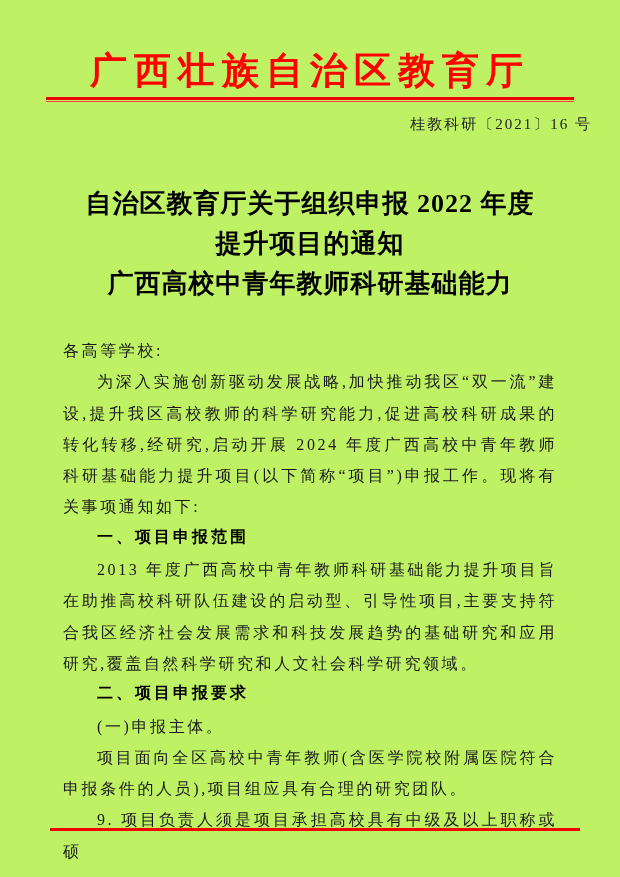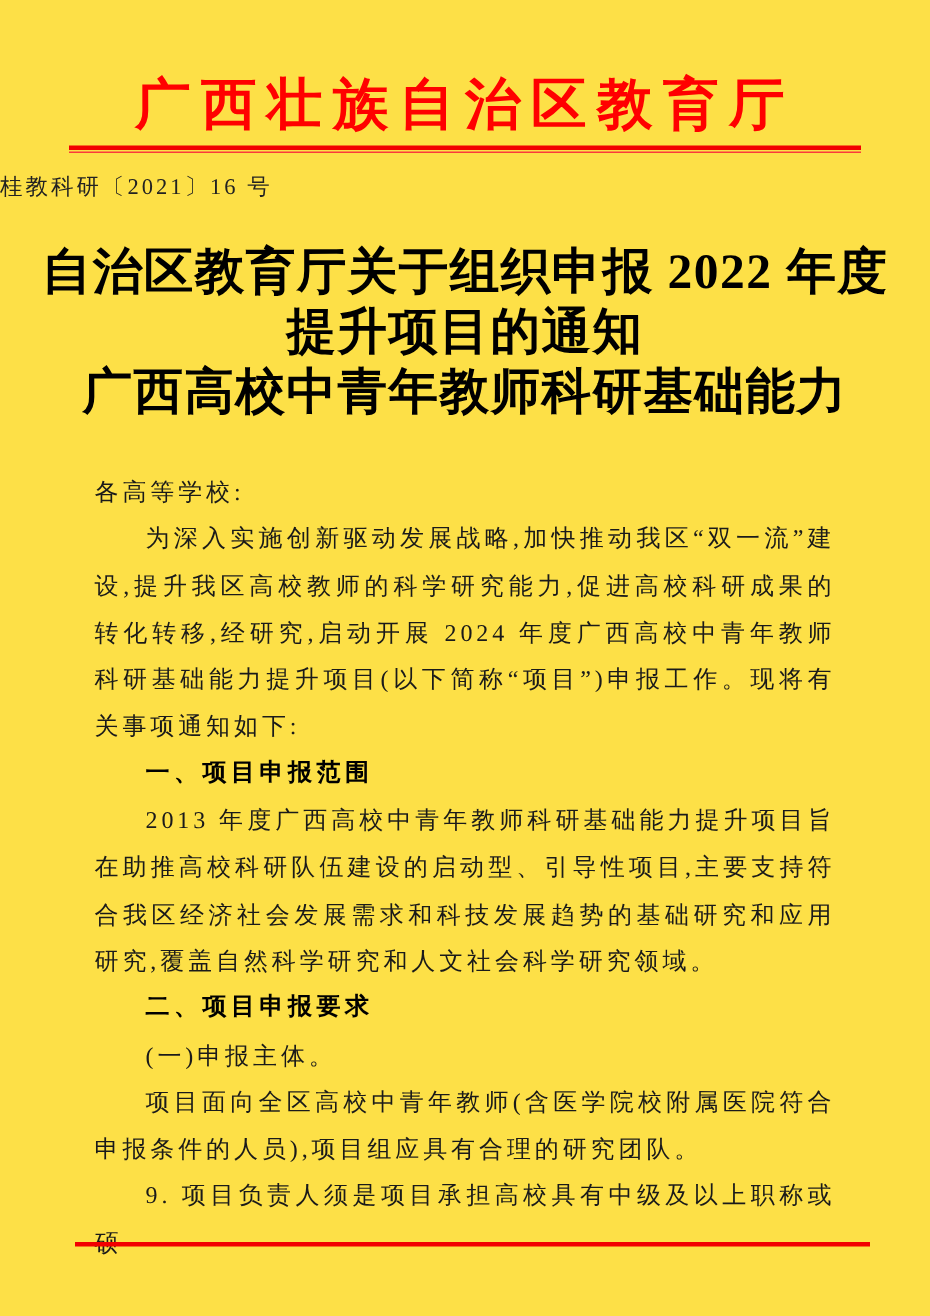--- a/index.html
+++ b/index.html
@@ -4,21 +4,21 @@
 <style>
   html, body {
     margin: 0;
     padding: 0;
     background: #ffffff;
   }
   .page {
     position: relative;
     width: 620px;
     height: 877px;
-    background: #fde047;
+    background: #bef264;
     overflow: hidden;
     font-family: "Liberation Serif", "DejaVu Serif", serif;
     color: #111111;
   }
   
   .agency-name {
     padding-top: 50px;
     text-align: center;
     font-size: 37px;
     line-height: 42px;
@@ -29,30 +29,31 @@
   }
   .rule-top {
     width: 528px;
     margin: 5px auto 0 auto;
     height: 1px;
     border-top: 3px solid #f20000;
     border-bottom: 1px solid #fb3b3b;
   }
   .doc-number {
     margin-top: 13px;
-    padding-right: 60px;
+    padding-right: 28px;
+    text-align: right;
     font-size: 15px;
     letter-spacing: 2px;
     color: #222222;
   }
   
   .doc-title {
-    margin-top: 28px;
+    margin-top: 50px;
     text-align: center;
-    font-size: 33px;
+    font-size: 26px;
     line-height: 40px;
     font-weight: bold;
     letter-spacing: 1px;
     color: #000000;
   }
   
   .body-text {
     margin: 31px 63px 0 63px;
     font-size: 16px;
     line-height: 31.3px;

